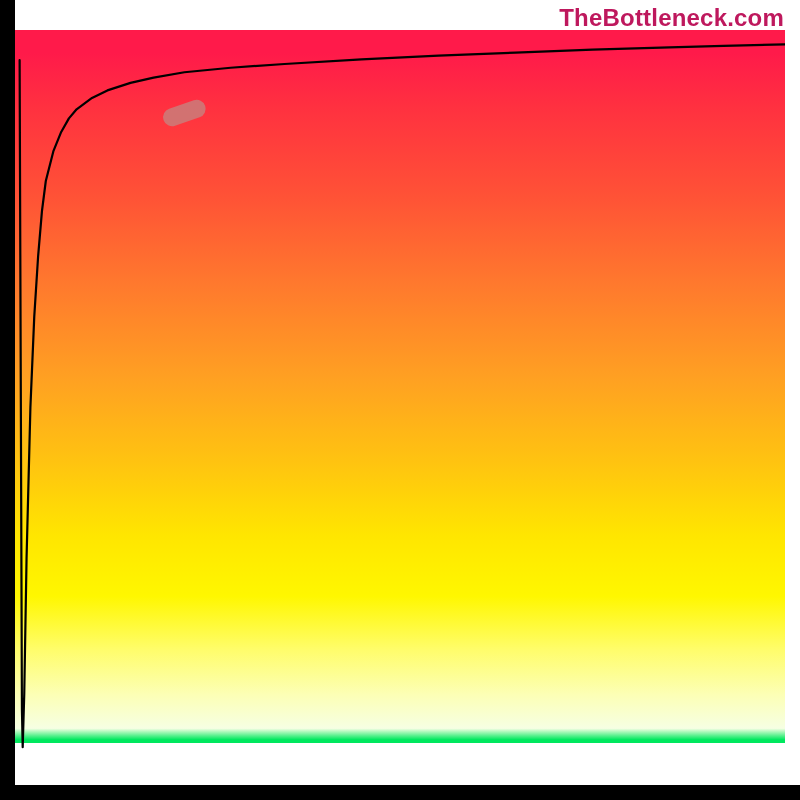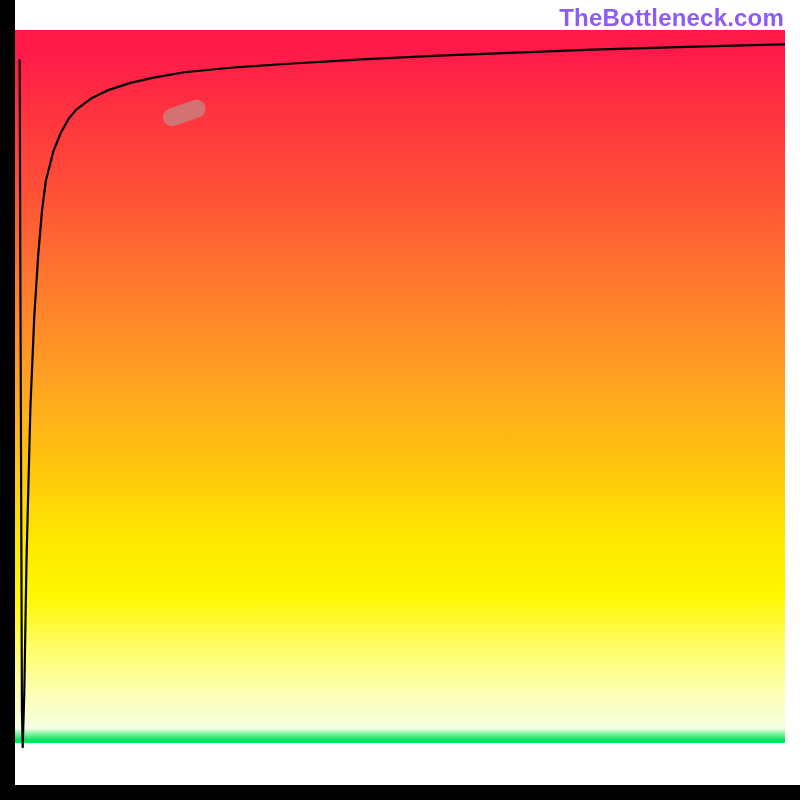--- a/index.html
+++ b/index.html
@@ -15,21 +15,21 @@
     position: relative;
     width: 800px;
     height: 800px;
   }
   .watermark {
     position: absolute;
     top: 4px;
     right: 16px;
     font-size: 24px;
     font-weight: 600;
-    color: #8b5cf6;
+    color: #be185d;
     letter-spacing: 0.2px;
     font-family: Arial, Helvetica, sans-serif;
   }
   .plot-frame {
     position: absolute;
     left: 15px;
     top: 30px;
     width: 770px;
     height: 755px;
   }

